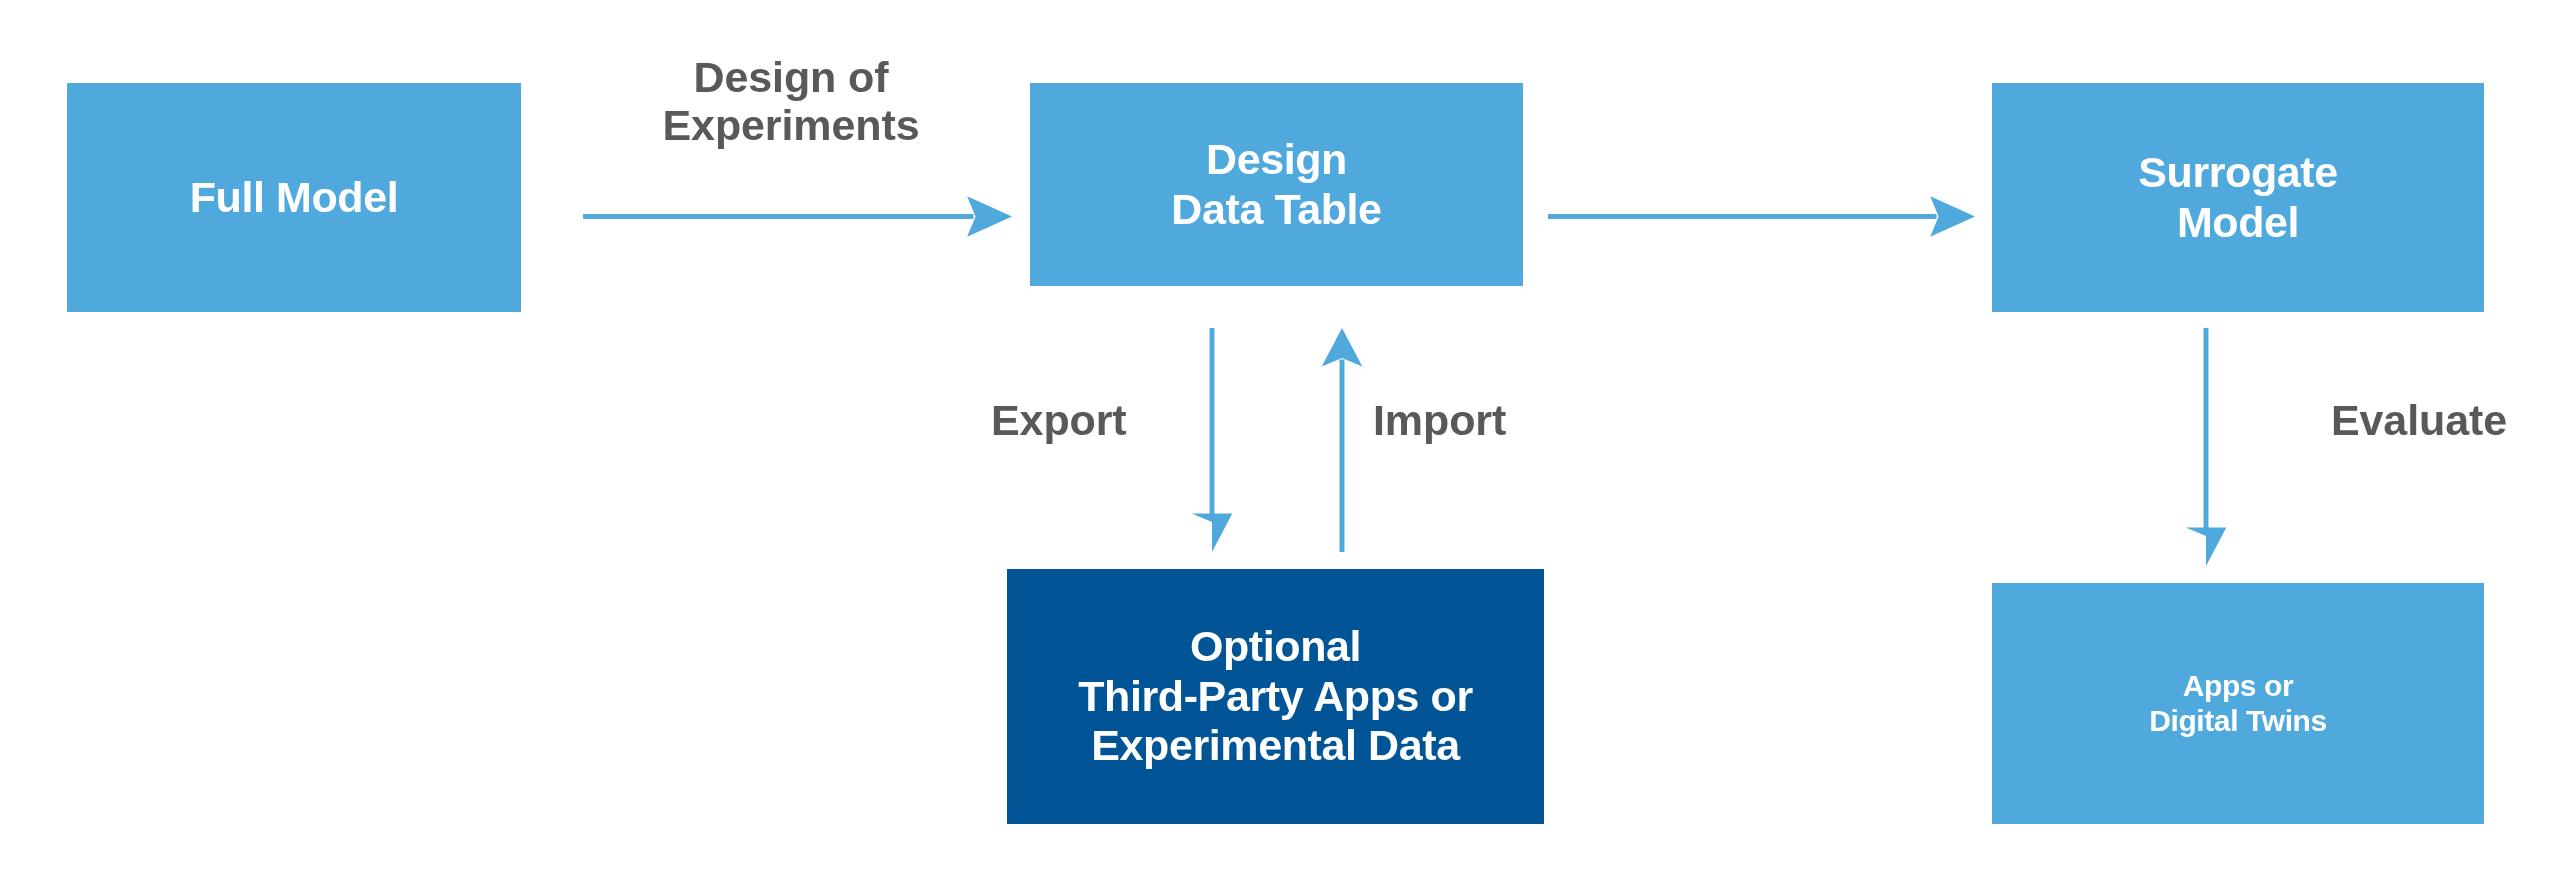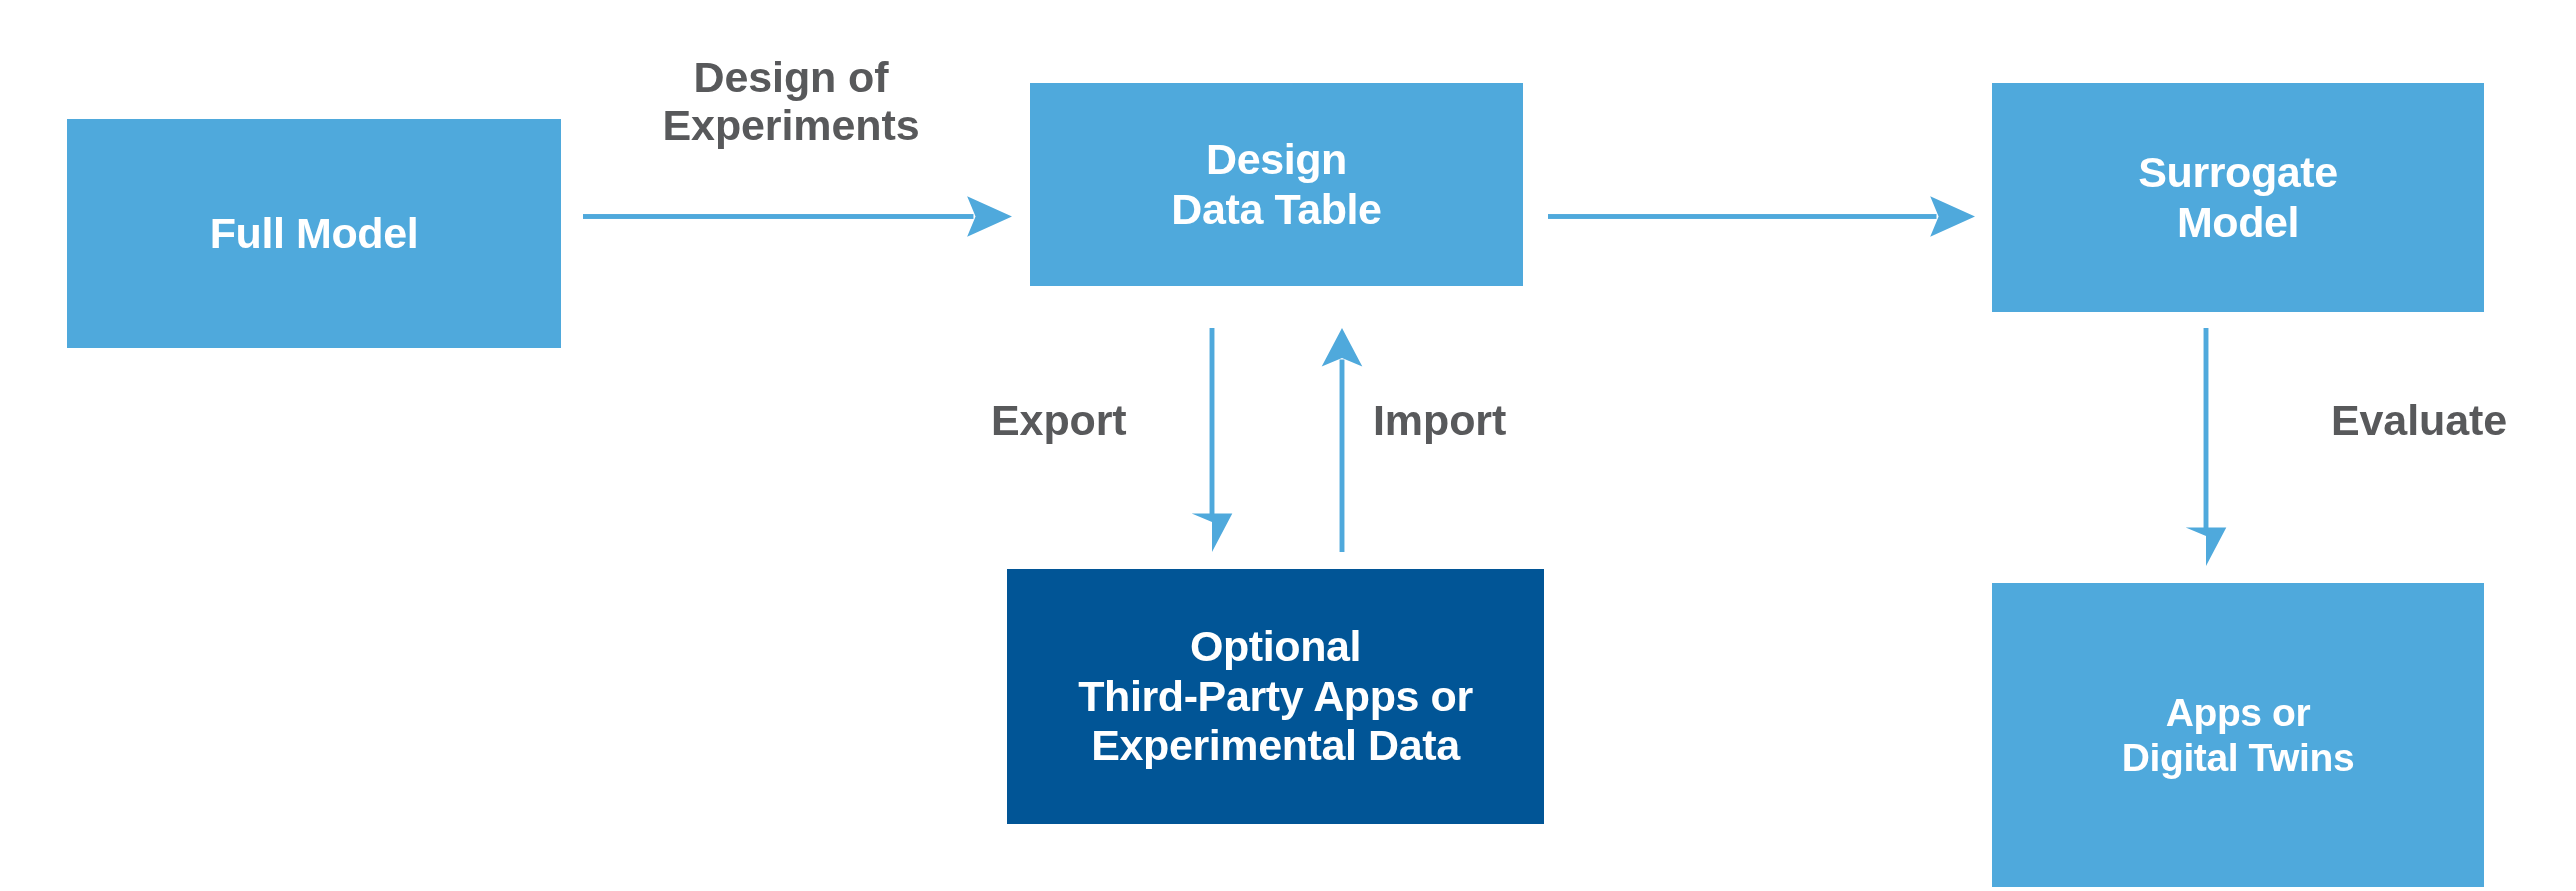--- a/index.html
+++ b/index.html
@@ -42,25 +42,25 @@
     white-space: pre-line;
     letter-spacing: -0.1px;
   }
 
   .arrow-svg {
     position: absolute;
     overflow: visible;
   }
 
   
-  #node-full-model        { left: 67px;   top: 83px;  width: 494px;  height: 229px;  font-size: 43px; margin-top: 36px; }
+  #node-full-model        { left: 67px;   top: 83px;  width: 454px;  height: 229px;  font-size: 43px; }
   #node-design-data-table { left: 1030px; top: 83px;  width: 493px;  height: 203px;  font-size: 43px; }
   #node-surrogate-model   { left: 1992px; top: 83px;  width: 492px;  height: 229px;  font-size: 43px; }
   #node-optional-tool     { left: 1007px; top: 569px;  width: 537px;  height: 255px;  font-size: 43px; }
-  #node-apps-twins        { left: 1992px; top: 583px;  width: 492px;  height: 304px;  font-size: 39px; }
+  #node-apps-twins        { left: 1992px; top: 583px;  width: 492px;  height: 241px;  font-size: 30px; }
 
   
   #label-doe      { left: 651px;  top: 53px;   width: 280px;  font-size: 43px; }
   #label-training { left: 1632px; top: 123px;  width: 238px;  font-size: 43px; }
   #label-export   { left: 991px; top: 396px;  width: 189px;  font-size: 43px; text-align: left; }
   #label-import   { left: 1373px; top: 396px;  width: 203px;  font-size: 43px; text-align: left; }
   #label-evaluate { left: 2276px; top: 396px;  width: 231px;  font-size: 43px; text-align: right; }
 
   
   #arrow-doe       { left: 583px;  top: 196px; width: 429px; height: 41px; }

